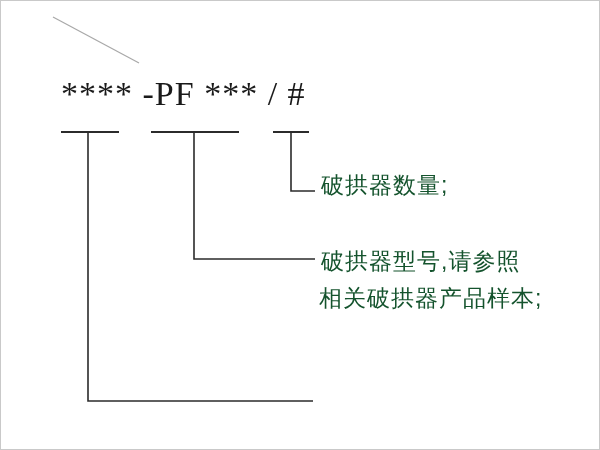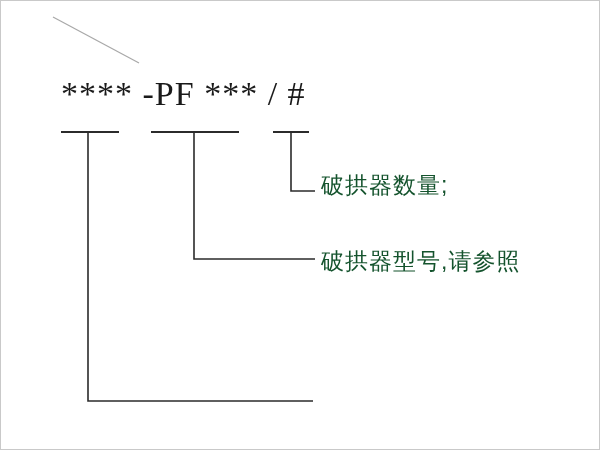--- a/index.html
+++ b/index.html
@@ -67,15 +67,16 @@
 
     <path d="M87 131 V400 H312" stroke="#2b2b2b" stroke-width="1.6" fill="none"></path>
   </svg>
 
   <div class="model-code">**** -PF *** / #</div>
 
   <div class="cn-label lbl-count">破拱器数量;</div>
 
   <div class="cn-label lbl-model-1">破拱器型号,请参照</div>
 
+  <div class="cn-label lbl-model-2">相关破拱器产品样本;</div>
 
 
 </div>
 
 </body></html>

